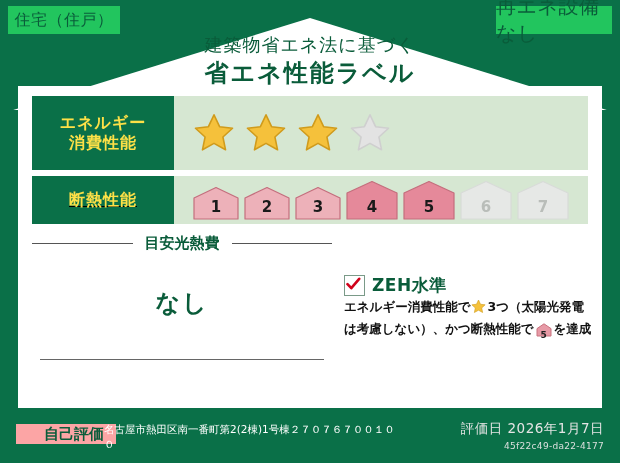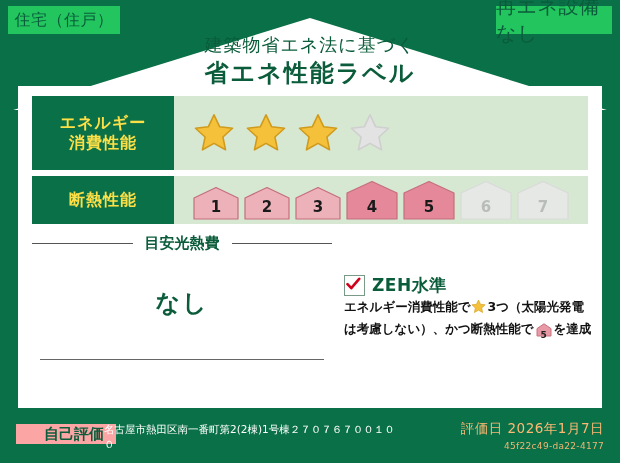--- a/index.html
+++ b/index.html
@@ -48,21 +48,21 @@
     position:absolute;left:18px;top:86px;width:584px;height:322px;
     background:#ffffff;
   }
 
   
   .perf-row{
     position:absolute;left:14px;display:flex;align-items:stretch;
     width:556px;
   }
   #row-energy{top:10px;height:74px;}
-  #row-insul{top:90px;height:48px;}
+  #row-insul{top:90px;height:48px;text-decoration:underline;}
 
   .perf-key{
     background:#0a7048;color:#fde047;font-weight:bold;
     display:flex;flex-direction:column;align-items:center;justify-content:center;
     width:142px;flex:none;line-height:1.25;letter-spacing:1px;
   }
   #key-energy{font-size:16px;}
   #key-insul{font-size:16px;}
   .perf-val{
     flex:1;background:#d6e7d2;display:flex;align-items:center;
@@ -130,21 +130,21 @@
   #self-eval-tag{
     position:absolute;left:16px;top:16px;width:84px;height:20px;
     background:#fca5a5;color:#0a5c3a;font-weight:bold;font-size:15px;
     display:flex;align-items:center;justify-content:center;letter-spacing:0px;padding-left:16px;
   }
   #footer-address{
     position:absolute;left:104px;top:14px;width:300px;
     color:#ffffff;font-size:10.5px;line-height:1.45;letter-spacing:0px;
   }
   #footer-date{
-    position:absolute;right:16px;top:12px;text-align:right;color:#fdba74;
+    position:absolute;right:16px;top:12px;text-align:right;color:#e5e5e5;
   }
   #eval-date{font-size:13.5px;letter-spacing:0.5px;}
   #eval-id{font-size:9px;margin-top:3px;letter-spacing:0.3px;opacity:.95;}
 </style>
 </head>
 <body>
 
 <div id="label-root">
 
   <div class="roof">

